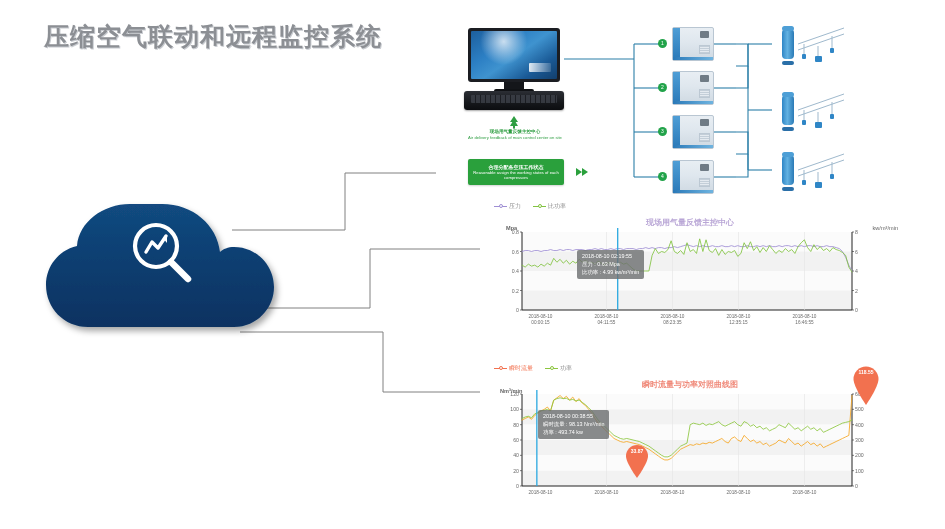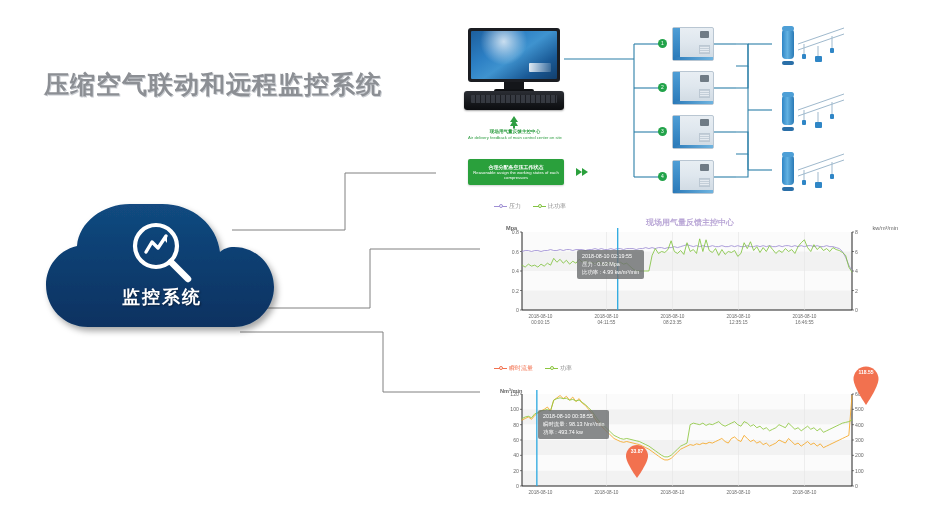--- a/index.html
+++ b/index.html
@@ -9,21 +9,20 @@
     -webkit-font-smoothing:antialiased;
   }
   .stage{position:absolute;inset:0;}
 
   
   #page-title{
     position:absolute;left:44px;top:20px;
     font-size:25px;font-weight:bold;color:#8c8f94;
     letter-spacing:1px;white-space:nowrap;
     text-shadow:1px 1px 0 #c9ccd1;
-    margin-top:48px;
   }
 
   
   #cloud-shape{position:absolute;left:36px;top:196px;width:252px;height:146px;}
   #cloud-shape svg{display:block;width:100%;height:100%;}
   #cloud-label{
     position:absolute;left:36px;top:285px;width:252px;text-align:center;
     font-size:18px;font-weight:bold;color:#ffffff;letter-spacing:2px;
     text-shadow:1px 1px 2px rgba(0,0,0,.45);
   }
@@ -192,21 +191,20 @@
 
   <div id="magnifier-icon">
     <svg viewBox="0 0 84 70" aria-hidden="true">
       <circle cx="36" cy="28" r="21" fill="none" stroke="#ffffff" stroke-width="4.2"></circle>
       <polyline points="26,34 32,24 38,30 46,18" fill="none" stroke="#ffffff" stroke-width="3.4" stroke-linecap="round" stroke-linejoin="round"></polyline>
       <polygon points="43,20 47,17 47,25" fill="#ffffff"></polygon>
       <line x1="51" y1="44" x2="68" y2="61" stroke="#ffffff" stroke-width="6.5" stroke-linecap="round"></line>
     </svg>
   </div>
 
-  <div id="cloud-label">监控系统</div>
 
   <div id="diagram-panel">
 
     <svg class="plot-svg" viewBox="0 0 500 178">
 
       <line x1="128" y1="37" x2="198" y2="37" stroke="#2b7fa8" stroke-width="1.1"></line>
 
       <line x1="198" y1="22" x2="198" y2="155" stroke="#2b7fa8" stroke-width="1.1"></line>
 
       <path d="M198 22 L226 22" stroke="#2b7fa8" stroke-width="1.1" fill="none"></path>
@@ -422,20 +420,21 @@
       </span>
       <span class="legend-item">
         <span class="legend-mark" style="color:#8cc63f">
           <i style="background:#8cc63f"></i>
             <b></b>
         </span>
         <span class="legend-text" style="color:#8b8b8b">功率</span>
       </span>
     </div>
 
+    <div class="chart-title">瞬时流量与功率对照曲线图</div>
 
     <div class="axis-unit" style="left:20px;top:26px;font-weight:bold;">Nm³/min</div>
 
     <svg class="plot-svg" id="plot-flow" viewBox="0 0 420 150">
         <rect x="42" y="32" width="330" height="15.333333333333334" fill="#fbfbfb"></rect>
         <rect x="42" y="47.333333333333336" width="330" height="15.333333333333334" fill="#f2f2f2"></rect>
         <rect x="42" y="62.66666666666667" width="330" height="15.333333333333334" fill="#fbfbfb"></rect>
         <rect x="42" y="78" width="330" height="15.333333333333334" fill="#f2f2f2"></rect>
         <rect x="42" y="93.33333333333334" width="330" height="15.333333333333334" fill="#fbfbfb"></rect>
         <rect x="42" y="108.66666666666667" width="330" height="15.333333333333334" fill="#f2f2f2"></rect>

